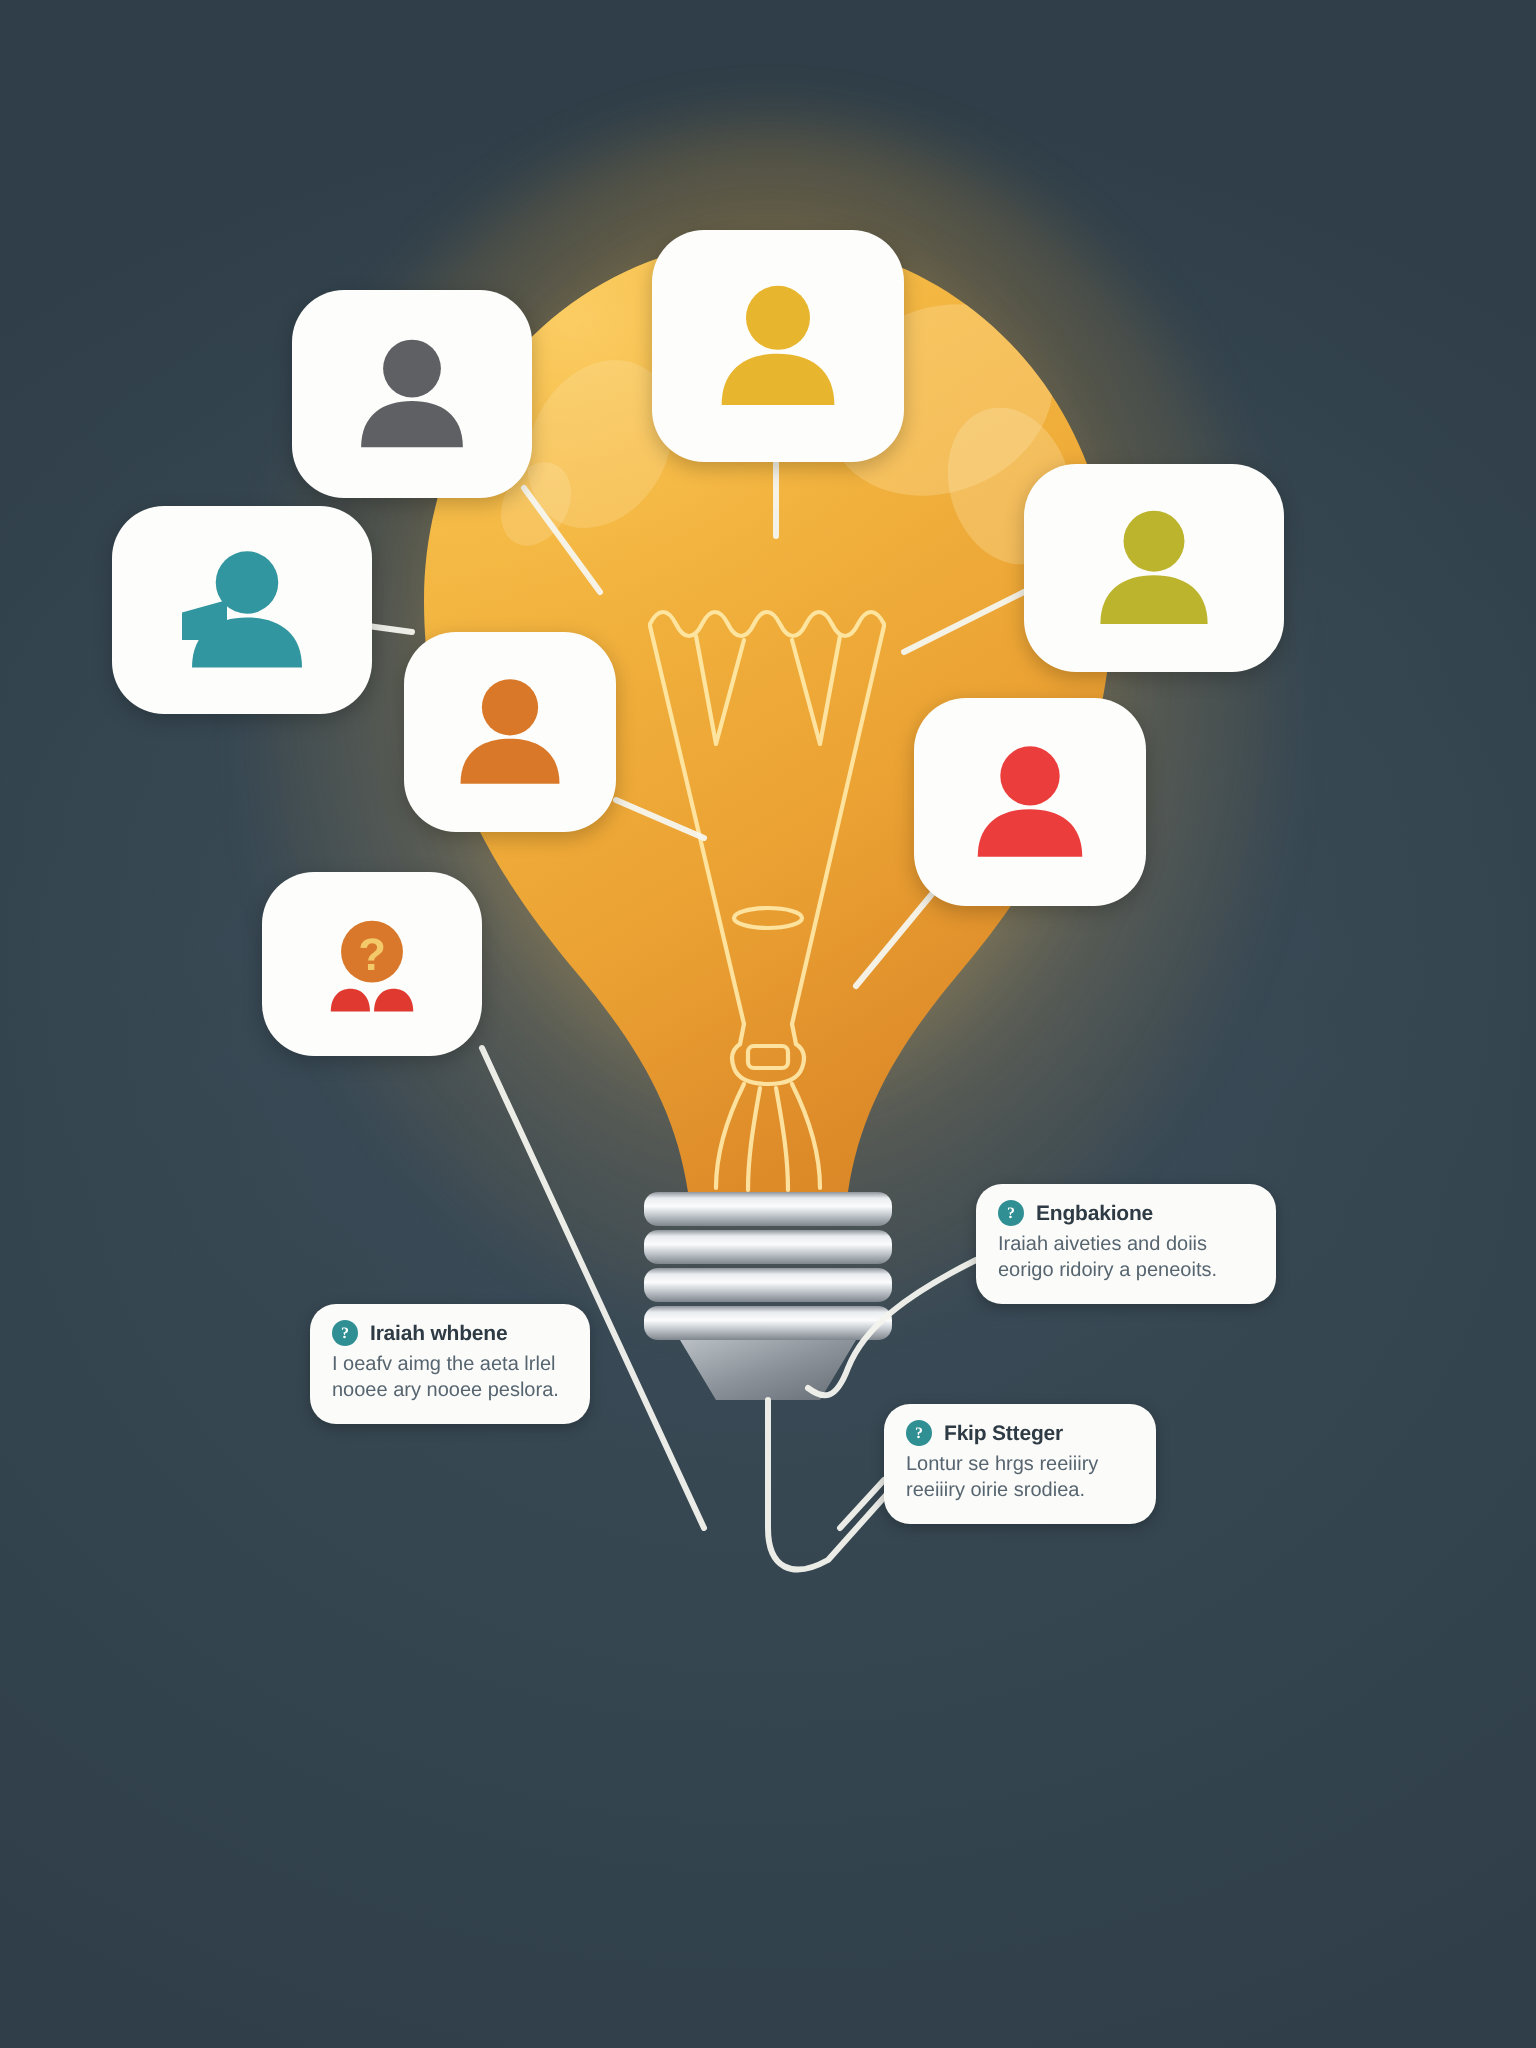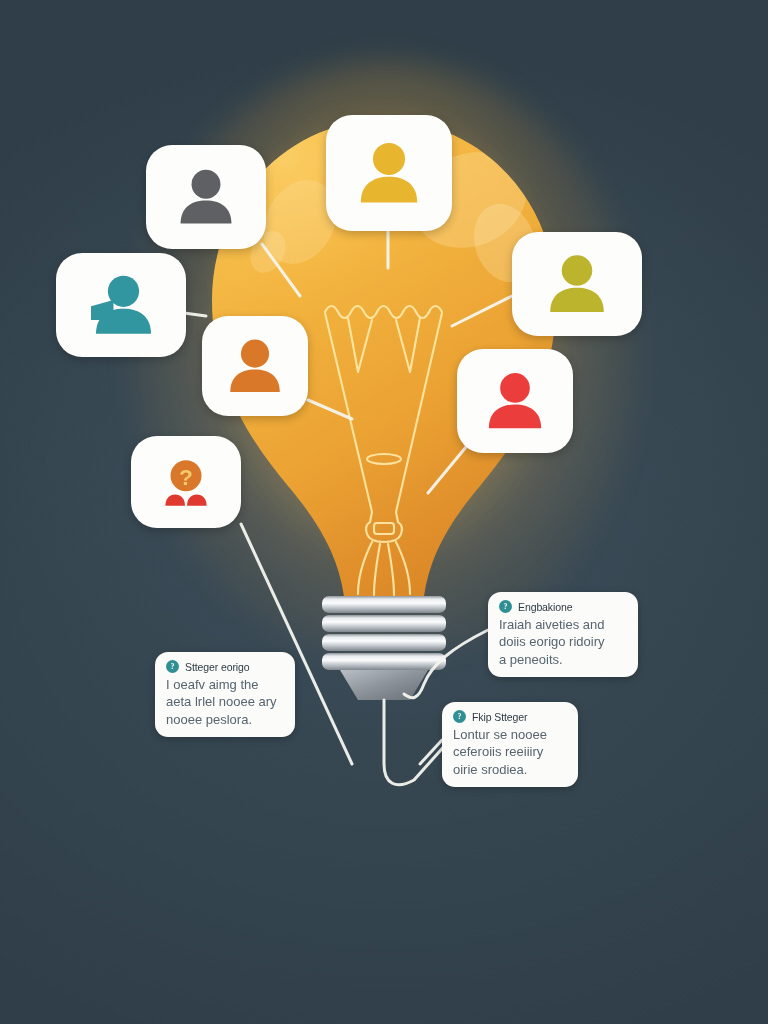--- a/index.html
+++ b/index.html
@@ -74,26 +74,26 @@
   }
   .tb-dot {
     width:13px; height:13px; border-radius:50%;
     background:#2f8f93;
     display:flex; align-items:center; justify-content:center;
     color:#ffffff; font-size:8px; font-weight:bold;
     line-height:1; flex:0 0 auto;
     font-family:"Liberation Serif", serif;
   }
   .tb-title {
-    font-size:10.5px; font-weight:normal; color:#2e3b45;
+    font-size:10.5px; font-weight:bold; color:#2e3b45;
     letter-spacing:-0.1px; white-space:nowrap;
     filter:blur(0.28px);
   }
   .tb-body {
-    font-size:13px; color:#566570; line-height:1.34;
+    font-size:10px; color:#566570; line-height:1.34;
     filter:blur(0.35px);
     max-width:116px;
   }
 
   
   #bubble-gray   { left:146px; top:145px;  width:120px; height:104px; }
   #bubble-amber  { left:326px; top:115px;  width:126px; height:116px; }
   #bubble-teal   { left:56px;  top:253px;  width:130px; height:104px; }
   #bubble-olive  { left:512px; top:232px;  width:130px; height:104px; }
   #bubble-orange { left:202px; top:316px;  width:106px; height:100px; }
@@ -297,26 +297,26 @@
     <div class="tb-head">
       <span class="tb-dot">?</span>
       <span class="tb-title">Engbakione</span>
     </div>
     <div class="tb-body">Iraiah aiveties and doiis eorigo ridoiry a peneoits.</div>
   </div>
 
   <div class="tbubble" id="text-stronger">
     <div class="tb-head">
       <span class="tb-dot">?</span>
-      <span class="tb-title">Stteger eorigo</span>
+      <span class="tb-title">Iraiah whbene</span>
     </div>
     <div class="tb-body">I oeafv aimg the aeta lrlel nooee ary nooee peslora.</div>
   </div>
 
   <div class="tbubble" id="text-focus">
     <div class="tb-head">
       <span class="tb-dot">?</span>
       <span class="tb-title">Fkip Stteger</span>
     </div>
-    <div class="tb-body">Lontur se nooee ceferoiis reeiiiry oirie srodiea.</div>
+    <div class="tb-body">Lontur se hrgs reeiiiry reeiiiry oirie srodiea.</div>
   </div>
 
 </div>
 
 </body></html>

